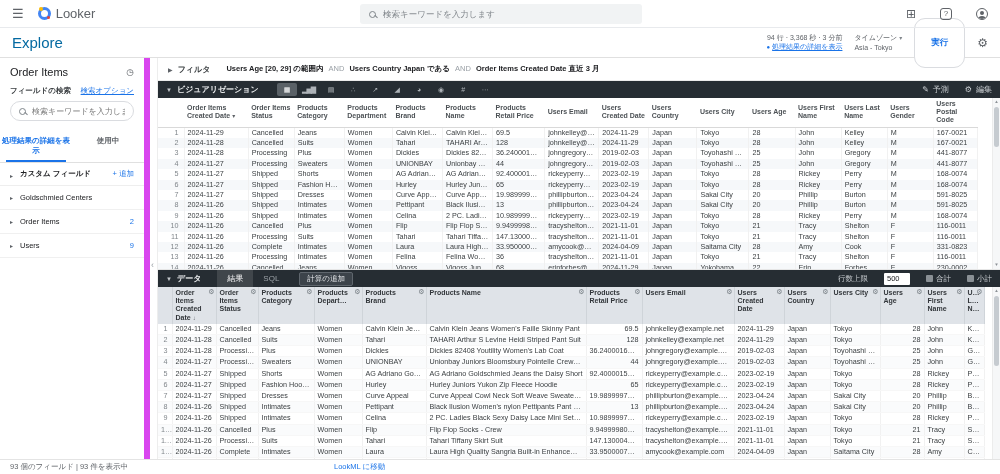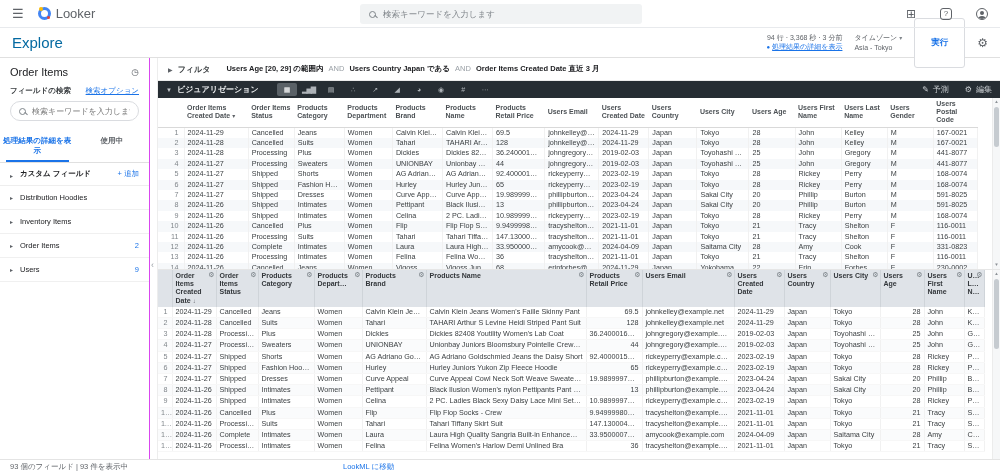--- a/index.html
+++ b/index.html
@@ -40,28 +40,28 @@
   .explore-bar { height:30px; display:flex; align-items:center; padding:0 12px; border-bottom:1px solid #e0e0e0; }
   .page-title { font-size:15px; color:#0369a1; font-weight:400; }
   .run-area { margin-left:auto; display:flex; align-items:center; gap:12px; }
   .stats { text-align:right; font-size:7px; line-height:9px; color:#5f6368; }
   .stats-link-row { color:#1a73e8; }
   .stats-link-row .dot { font-size:6px; }
   .stats-link-row a { color:#1a73e8; text-decoration:underline; cursor:pointer; }
   .tz { font-size:7px; line-height:9px; color:#5f6368; }
   .tz .tz-caret { font-size:6px; color:#80868b; }
   .run-btn { border:1px solid #dadce0; background:#fff; color:#1a73e8; font-weight:700;
-    font-size:8.5px; padding:18px 16px; border-radius:3px; cursor:pointer; font-family:inherit; }
+    font-size:8.5px; padding:18px 16px; border-radius:11px; cursor:pointer; font-family:inherit; }
   .gear-lg { font-size:12px; color:#5f6368; cursor:pointer; }
 
   
   .shell { display:flex; height:416px; position:relative; }
 
   
-  .sidebar { width:150px; flex:0 0 150px; border-right:1px solid #d946ef; padding-top:8px; overflow:hidden; }
+  .sidebar { width:150px; flex:0 0 150px; border-right:6px solid #d946ef; padding-top:8px; overflow:hidden; }
   .sb-pad { padding:0 10px; }
   .sb-title-row { display:flex; align-items:center; justify-content:space-between; margin-bottom:8px; }
   .sb-title { font-size:11px; color:#202124; }
   .clock-glyph { font-size:9px; color:#5f6368; cursor:pointer; }
   .sb-search-row { display:flex; align-items:center; justify-content:space-between; margin-bottom:5px; }
   .sb-search-label { font-size:7.5px; font-weight:700; color:#3c4043; }
   .sb-search-opts { font-size:7.5px; color:#1a73e8; cursor:pointer;text-decoration:underline; }
   .sb-searchbox { height:20px; border:1px solid #dadce0; border-radius:11px; display:flex;
     align-items:center; padding:0 8px; gap:6px; margin-bottom:10px; background:#fff; }
   .sb-searchbox input { border:none; outline:none; width:100%; font-size:8px; color:#5f6368; font-family:inherit; background:transparent; }
@@ -144,21 +144,21 @@
   .vscroll .arr.bottom { position:absolute; bottom:0; left:0; right:0; }
   .vscroll .thumb { position:absolute; left:1px; width:5px; background:#c6cbd0; border-radius:3px; cursor:pointer; }
   .hscroll { height:7px; flex:0 0 7px; background:#f1f3f4; position:relative; margin-right:8px; }
   .hscroll .arr { position:absolute; left:0; top:0; width:8px; font-size:4.5px; color:#8b9095; line-height:7px; text-align:center; cursor:pointer; }
   .hscroll .thumb { position:absolute; left:10px; top:1px; height:5px; width:330px; background:#c6cbd0; border-radius:3px; cursor:pointer; }
 
   
   .footer { position:absolute; left:0; right:0; bottom:0; height:15px; background:#fff;
     border-top:1px solid #e4e4e4; display:flex; align-items:center; z-index:6; font-size:7.5px; }
   .footer-info { color:#5f6368; padding-left:10px; }
-  .footer-link { position:absolute; left:343px; color:#1a73e8; cursor:pointer; }
+  .footer-link { position:absolute; left:334px; color:#1a73e8; cursor:pointer; }
 </style>
 </head>
 <body>
 
 <div class="topbar">
   <span class="menu-glyph">☰</span>
   <div class="logo">
     <span class="logo-mark"></span>
     <span class="logo-text">Looker</span>
   </div>
@@ -215,26 +215,21 @@
       <div class="sb-tab">使用中</div>
     </div>
     <div class="custom-row">
       <span class="tri">▸</span>
       <span class="custom-label">カスタム フィールド</span>
       <span class="custom-add">+ 追加</span>
     </div>
     <div id="field-groups">
         <div class="group-row">
           <span class="tri">▸</span>
-          <span class="g-label">Distribution Hoodies</span>
-          <span class="g-count"></span>
-        </div>
-        <div class="group-row">
-          <span class="tri">▸</span>
-          <span class="g-label">Inventory Items</span>
+          <span class="g-label">Goldschmied Centers</span>
           <span class="g-count"></span>
         </div>
         <div class="group-row">
           <span class="tri">▸</span>
           <span class="g-label">Order Items</span>
           <span class="g-count">2</span>
         </div>
         <div class="group-row">
           <span class="tri">▸</span>
           <span class="g-label">Users</span>
@@ -603,20 +598,43 @@
             </tr>
           </tbody>
       </table>
       <div class="vscroll">
         <div class="arr">▲</div>
         <div class="thumb" style="top:9px;height:40px"></div>
         <div class="arr bottom">▼</div>
       </div>
     </div>
 
+    <div class="darkbar">
+      <span class="section-toggle">
+        <span class="tri2">▼</span>
+        <span class="dark-label">データ</span>
+      </span>
+      <div class="dark-tabs">
+        <div class="dark-tab active">結果</div>
+        <div class="dark-tab">SQL</div>
+      </div>
+      <button class="add-calc-btn">計算の追加</button>
+      <div class="dark-right">
+        <span class="row-limit-label">行数上限</span>
+        <input class="row-limit-input" value="500" style="">
+        <span class="cb-wrap">
+          <span class="cb"></span>
+          <span>合計</span>
+        </span>
+        <span class="cb-wrap">
+          <span class="cb"></span>
+          <span>小計</span>
+        </span>
+      </div>
+    </div>
 
     <div class="data-region">
       <table class="data-table" id="data-table">
         <colgroup>
           <col style="width:14px">
             <col style="width:44px">
             <col style="width:42px">
             <col style="width:56px">
           <col style="width:48px">
             <col style="width:64px">

